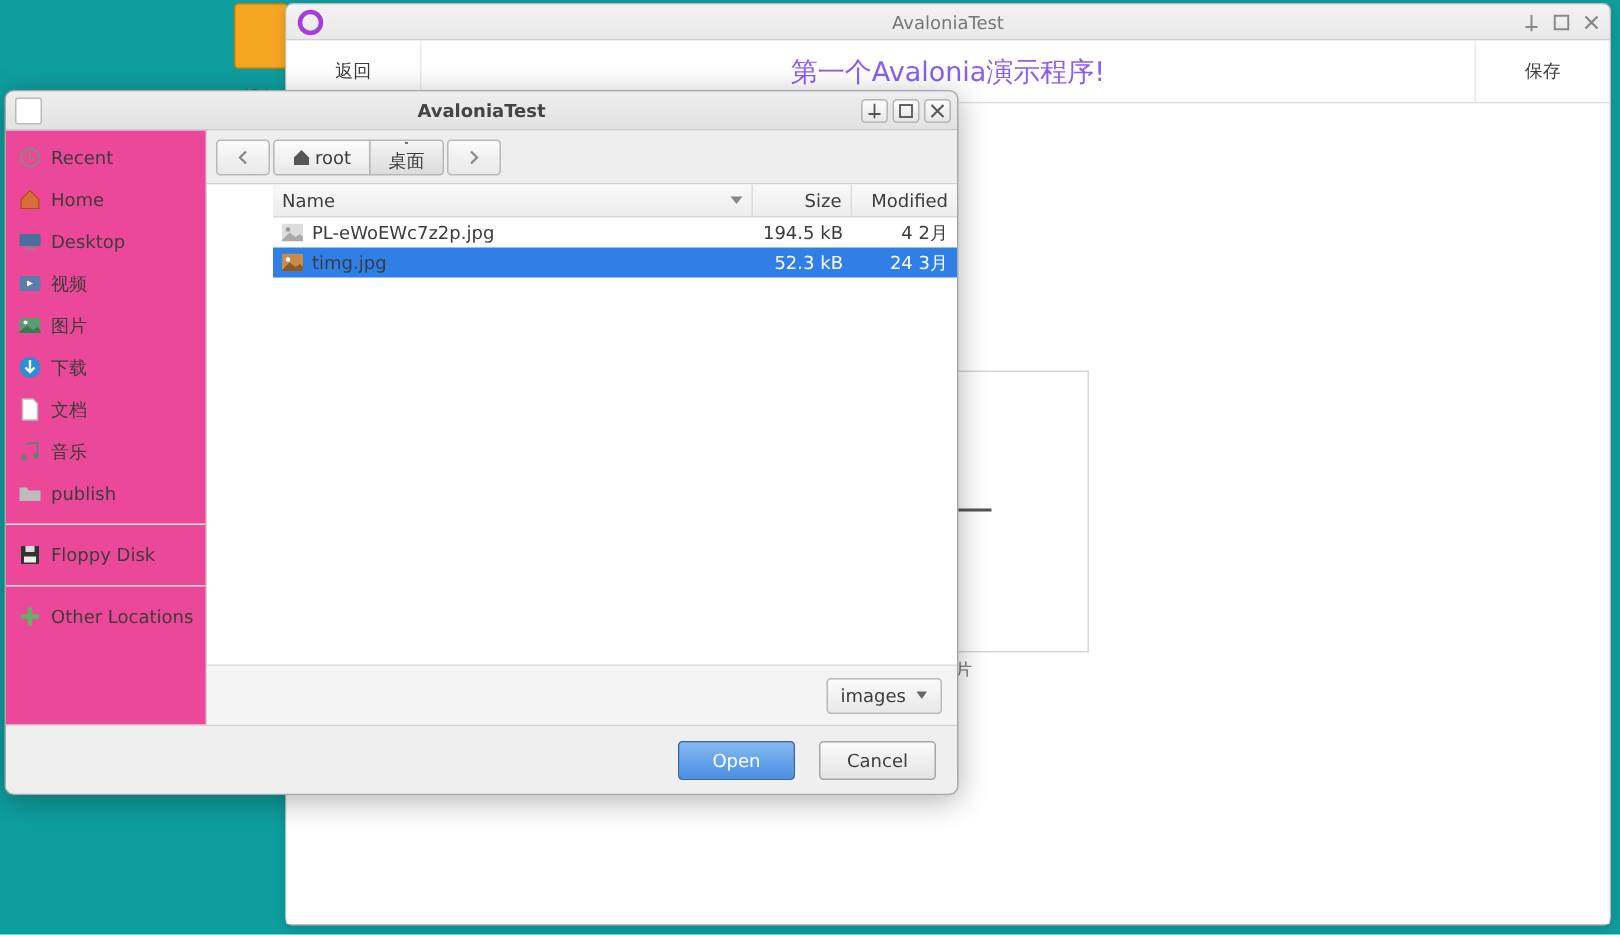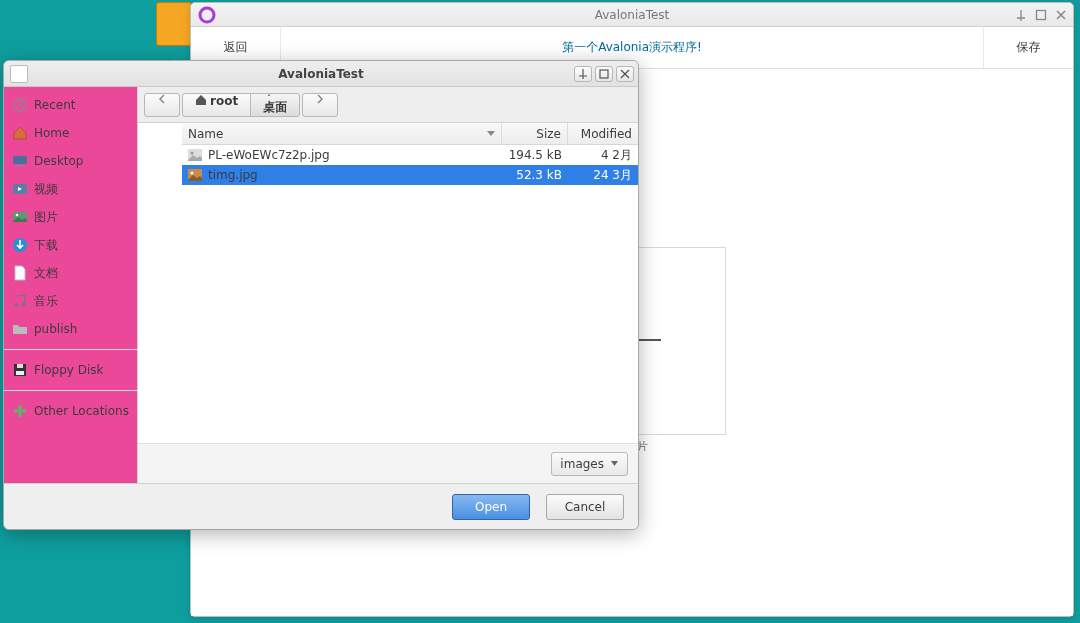--- a/index.html
+++ b/index.html
@@ -18,21 +18,21 @@
 .mainwin-titlebar { height: 24px; background: linear-gradient(#f3f3f3,#e9e9e9); border-bottom: 1px solid #d0d0d0; display: flex; align-items: center; position: relative; border-radius: 5px 5px 0 0;}
 .mainwin-titlebar .logo { width: 20px; height: 20px; margin-left: 6px; display: flex; align-items:center; justify-content:center;}
 .mainwin-titlebar .title { position:absolute; left:0; right:0; text-align:center; color: #777; font-size: 12px; }
 .mainwin-titlebar .winbtns { position:absolute; right:4px; display:flex; gap:4px; }
 .winbtn { width:16px; height:16px; color:#777; display:flex; align-items:center; justify-content:center; cursor:default;}
 .winbtn svg { width:12px; height:12px; }
 
 .mainwin-toolbar { height: 42px; display:flex; align-items:stretch; border-bottom:1px solid #ddd; background:#fff;}
 .main-btn { width:90px; display:flex; align-items:center; justify-content:center; font-size:12px; border-right:1px solid #eaeaea; cursor:default;}
 .main-btn.save { margin-left:auto; border-left:1px solid #eaeaea; border-right:none;}
-.main-title-center { flex:1; display:flex; align-items:center; justify-content:center; font-size:12px; color:#0369a1; }
+.main-title-center { flex:1; display:flex; align-items:center; justify-content:center; font-size:18px; color:#8b5cf6; }
 
 .mainwin-content { position:relative; height: calc(100% - 66px); background:#fff; }
 .drop-area {
   position:absolute; left:315px; top:178px; width:220px; height:188px; border:1px solid #d7d7d7; background:#fff;
 }
 .drop-circle { position:absolute; left:345px; top:184px; width:160px; height:160px; border-radius:50%; background:#d6d6d6; }
 .drop-cross-h { position:absolute; left:380px; top:270px; width:90px; height:2px; background:#555; }
 .drop-label { position:absolute; left:424px; top:370px; font-size:11px; color:#666; }
 
 
@@ -52,21 +52,21 @@
 .fd-body { flex:1; display:flex; min-height:0; }
 
 .fd-sidebar { width:134px; background:#ec4899; border-right:1px solid #d2d2d2; overflow:auto; padding-top:4px;}
 .side-item { display:flex; align-items:center; height:28px; padding:0 8px; gap:6px; font-size:12px; color:#3c3c3c; cursor:default;}
 .side-item .si-icon { width:16px; height:16px; display:flex;align-items:center;justify-content:center; }
 .side-sep { height:1px; background:#dcdcdc; margin:6px 0; }
 
 .fd-main { flex:1; display:flex; flex-direction:column; min-width:0; }
 
 .fd-pathbar { height:36px; background:#eeeeee; border-bottom:1px solid #d2d2d2; display:flex; align-items:center; padding:0 6px; gap:2px;}
-.pathbtn { height:24px; min-width:22px; padding:0 12px; background:linear-gradient(#fbfbfb,#e8e8e8); border:1px solid #b8b8b8; border-radius:3px; display:flex;align-items:flex-start; gap:3px; font-size:11px; color:#333;font-weight:bold; }
+.pathbtn { height:24px; min-width:22px; padding:0 12px; background:linear-gradient(#fbfbfb,#e8e8e8); border:1px solid #b8b8b8; border-radius:3px; display:flex;align-items:center; gap:3px; font-size:11px; color:#333; }
 .pathbtn.sel { background:linear-gradient(#f5f5f5,#dcdcdc); }
 .pathbtn.disabled { color:#aaa; }
 .pathbtn svg {width:10px;height:10px;}
 .seg { display:flex; gap:0;}
 .seg .pathbtn { border-radius:0; margin-left:-1px; }
 .seg .pathbtn:first-child { border-radius:3px 0 0 3px; margin-left:0;}
 .seg .pathbtn:last-child { border-radius:0 3px 3px 0;flex-direction:column;}
 
 .fd-list { flex:1; background:#fff; overflow:auto;padding-left:44px; }
 .fd-list-header { display:flex; height:22px; background:linear-gradient(#f9f9f9,#ededed); border-bottom:1px solid #d8d8d8; font-size:11px; color:#444;}

